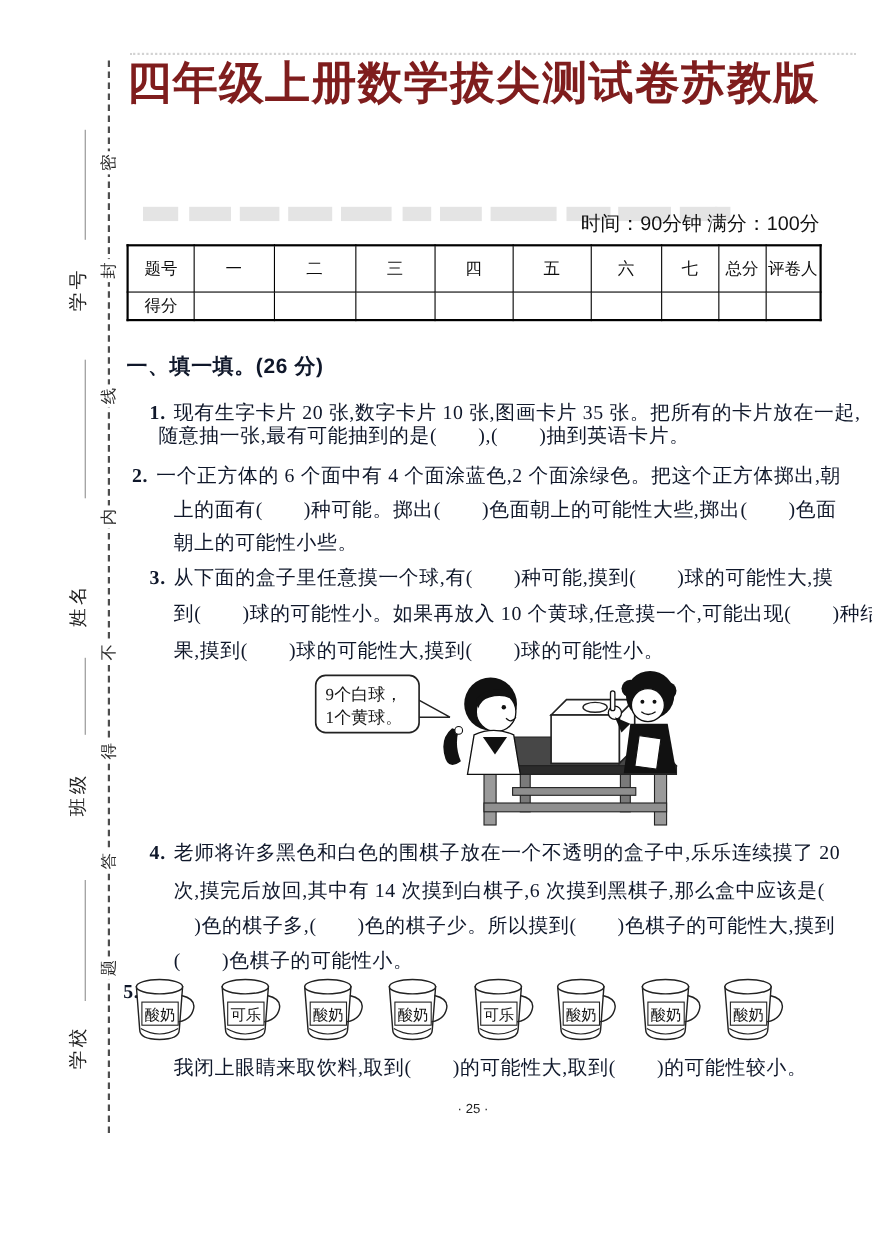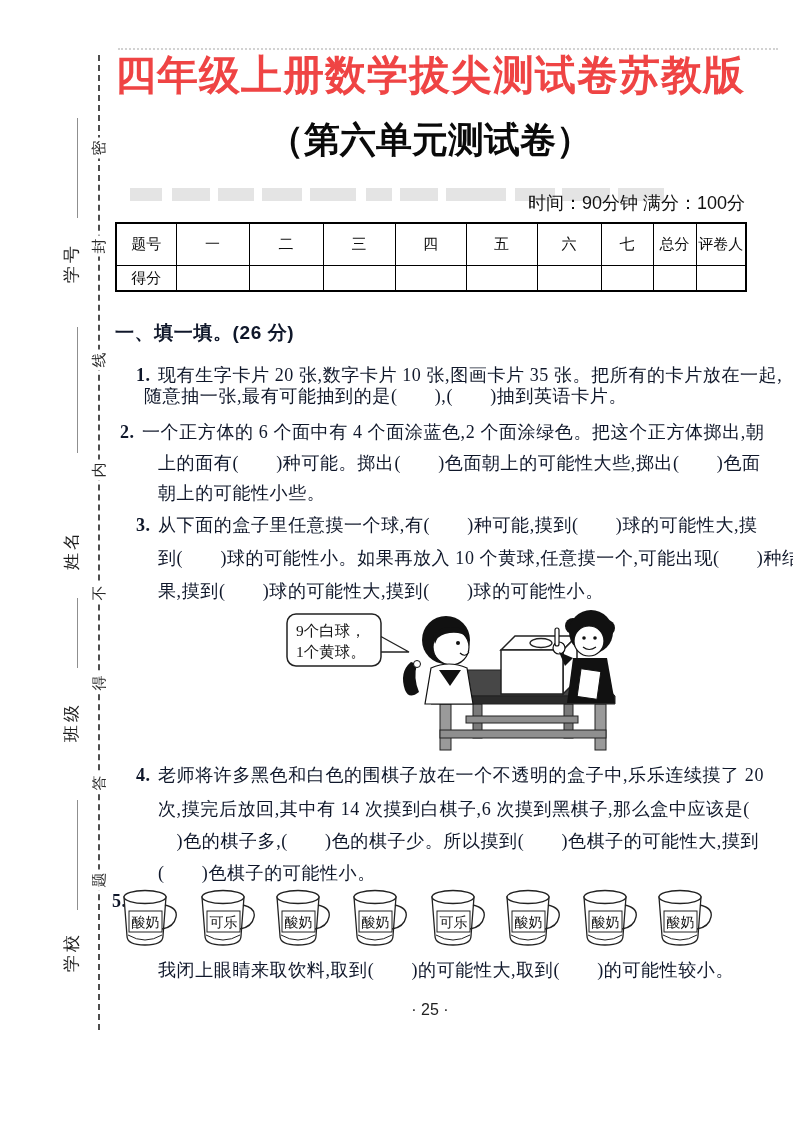--- a/index.html
+++ b/index.html
@@ -8,21 +8,21 @@
     font-family:"Liberation Serif","DejaVu Serif",serif; color:#141414;
     overflow:hidden;
   }
   .abs { position:absolute; }
   .line { position:absolute; font-size:18px; letter-spacing:.6px; white-space:pre; color:#0f172a; }
   .qnum { display:inline-block; width:22px; font-weight:bold; }
   .heading { font-family:"Liberation Sans","DejaVu Sans",sans-serif; font-weight:bold; font-size:19px; }
   .title {
     position:absolute; left:70px; top:48px; width:720px; text-align:center;
     font-family:"Liberation Sans","DejaVu Sans",sans-serif; font-weight:bold;
-    font-size:41px; letter-spacing:1px; color:#ef4444;
+    font-size:41px; letter-spacing:1px; color:#7f1d1d;
   }
   .subtitle {
     position:absolute; left:70px; top:116px; width:720px; text-align:center;
     font-family:"Liberation Sans","DejaVu Sans",sans-serif; font-weight:bold;
     font-size:36px; color:#0a0a0a;
   }
   .info {
     position:absolute; left:385px; top:191px; width:360px; text-align:right;
     font-family:"Liberation Sans","DejaVu Sans",sans-serif; font-size:18px; color:#111;
   }
@@ -44,21 +44,21 @@
     font-family:"Liberation Serif","DejaVu Serif",serif;
   }
   .field-label {
     position:absolute; left:71px; transform:translate(-50%,-50%) rotate(-90deg);
     font-size:17px; letter-spacing:3px; color:#1c1c1c; white-space:nowrap;
     font-family:"Liberation Sans","DejaVu Sans",sans-serif;
   }
   .field-blank { position:absolute; left:77px; width:1px; background:#8f8f8f; }
   .pagenum {
     position:absolute; left:330px; top:1001px; width:200px; text-align:center;
-    font-family:"Liberation Sans","DejaVu Sans",sans-serif; font-size:16px; color:#222;
+    font-family:"Liberation Sans","DejaVu Sans",sans-serif; font-size:12px; color:#222;
   }
   svg text { font-family:"Liberation Serif","DejaVu Serif",serif; fill:#141414; }
 </style>
 </head>
 <body>
 
 <div class="page">
 
   <div class="artifact"></div>
 
@@ -75,21 +75,20 @@
   <div class="field-blank" style="top:118px;height:100px"></div>
   <span class="field-label" style="top:263px">学号</span>
   <div class="field-blank" style="top:327px;height:126px"></div>
   <span class="field-label" style="top:550px">姓名</span>
   <div class="field-blank" style="top:598px;height:70px"></div>
   <span class="field-label" style="top:722px">班级</span>
   <div class="field-blank" style="top:800px;height:110px"></div>
   <span class="field-label" style="top:952px">学校</span>
 
   <div class="title">四年级上册数学拔尖测试卷苏教版</div>
-  <div class="subtitle">（第六单元测试卷）</div>
 
   <div>
     <div class="wm" style="left:130px;width:32px"></div>
       <div class="wm" style="left:172px;width:38px"></div>
     <div class="wm" style="left:218px;width:36px"></div>
       <div class="wm" style="left:262px;width:40px"></div>
     <div class="wm" style="left:310px;width:46px"></div>
       <div class="wm" style="left:366px;width:26px"></div>
     <div class="wm" style="left:400px;width:38px"></div>
       <div class="wm" style="left:446px;width:60px"></div>

